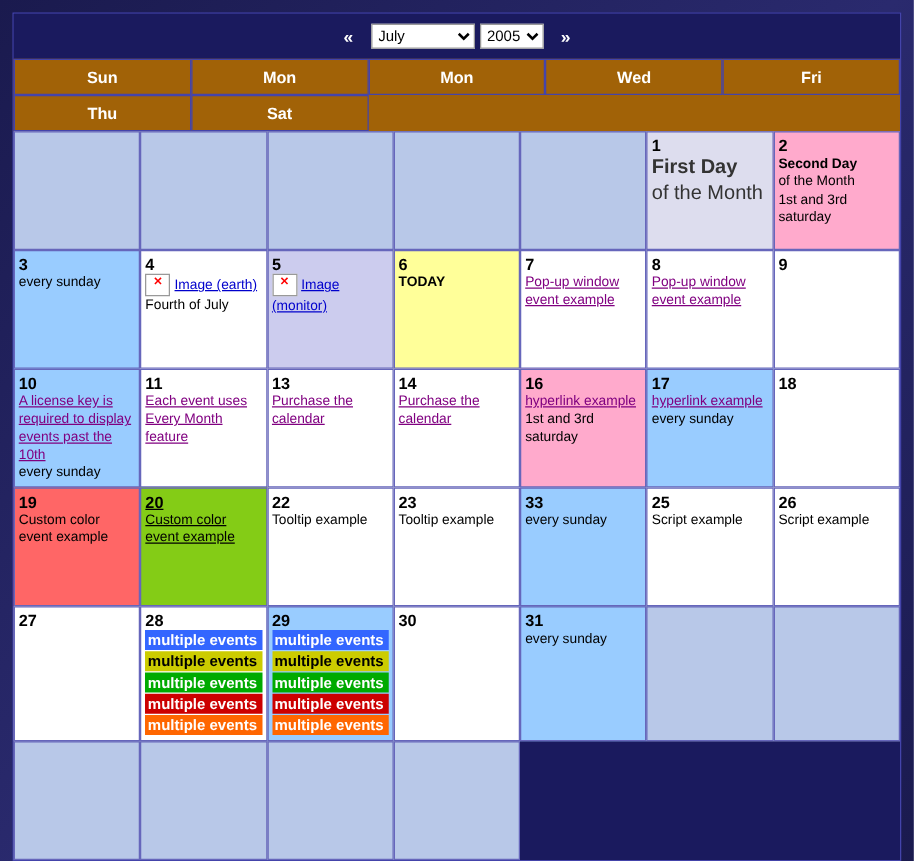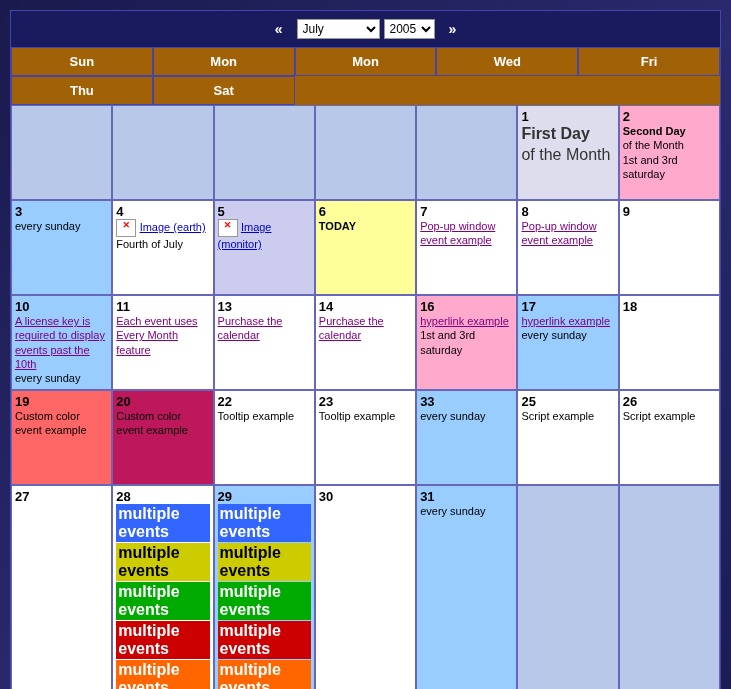--- a/index.html
+++ b/index.html
@@ -74,21 +74,22 @@
     .cal-cell.empty {
       background: #b8c8e8;
     }
     .cal-cell.today {
       background: #ffff99;
     }
     .cal-cell.pink {
       background: #ffaacc;
     }
     .cal-cell.orange {
-      background: #be185d;
+      background: #84cc16;
+      text-decoration: underline;
     }
     .cal-cell.red {
       background: #ff6666;
     }
     .cal-cell.light-blue {
       background: #99ccff;
     }
     .cal-cell.white {
       background: #ffffff;
     }
@@ -129,21 +130,21 @@
       cursor: pointer;
     }
     .img-label {
       color: #0000cc;
       text-decoration: underline;
       cursor: pointer;
       font-size: 11px;
     }
     .multi-event-row {
       display: block;
-      font-size: 16px;
+      font-size: 12px;
       margin-bottom: 1px;
       padding: 1px 2px;
       color: white;
       font-weight: bold;
     }
     .me-blue { background: #3366ff; }
     .me-yellow { background: #cccc00; color: #000; }
     .me-green { background: #00aa00; }
     .me-red { background: #cc0000; }
     .me-orange { background: #ff6600; }

